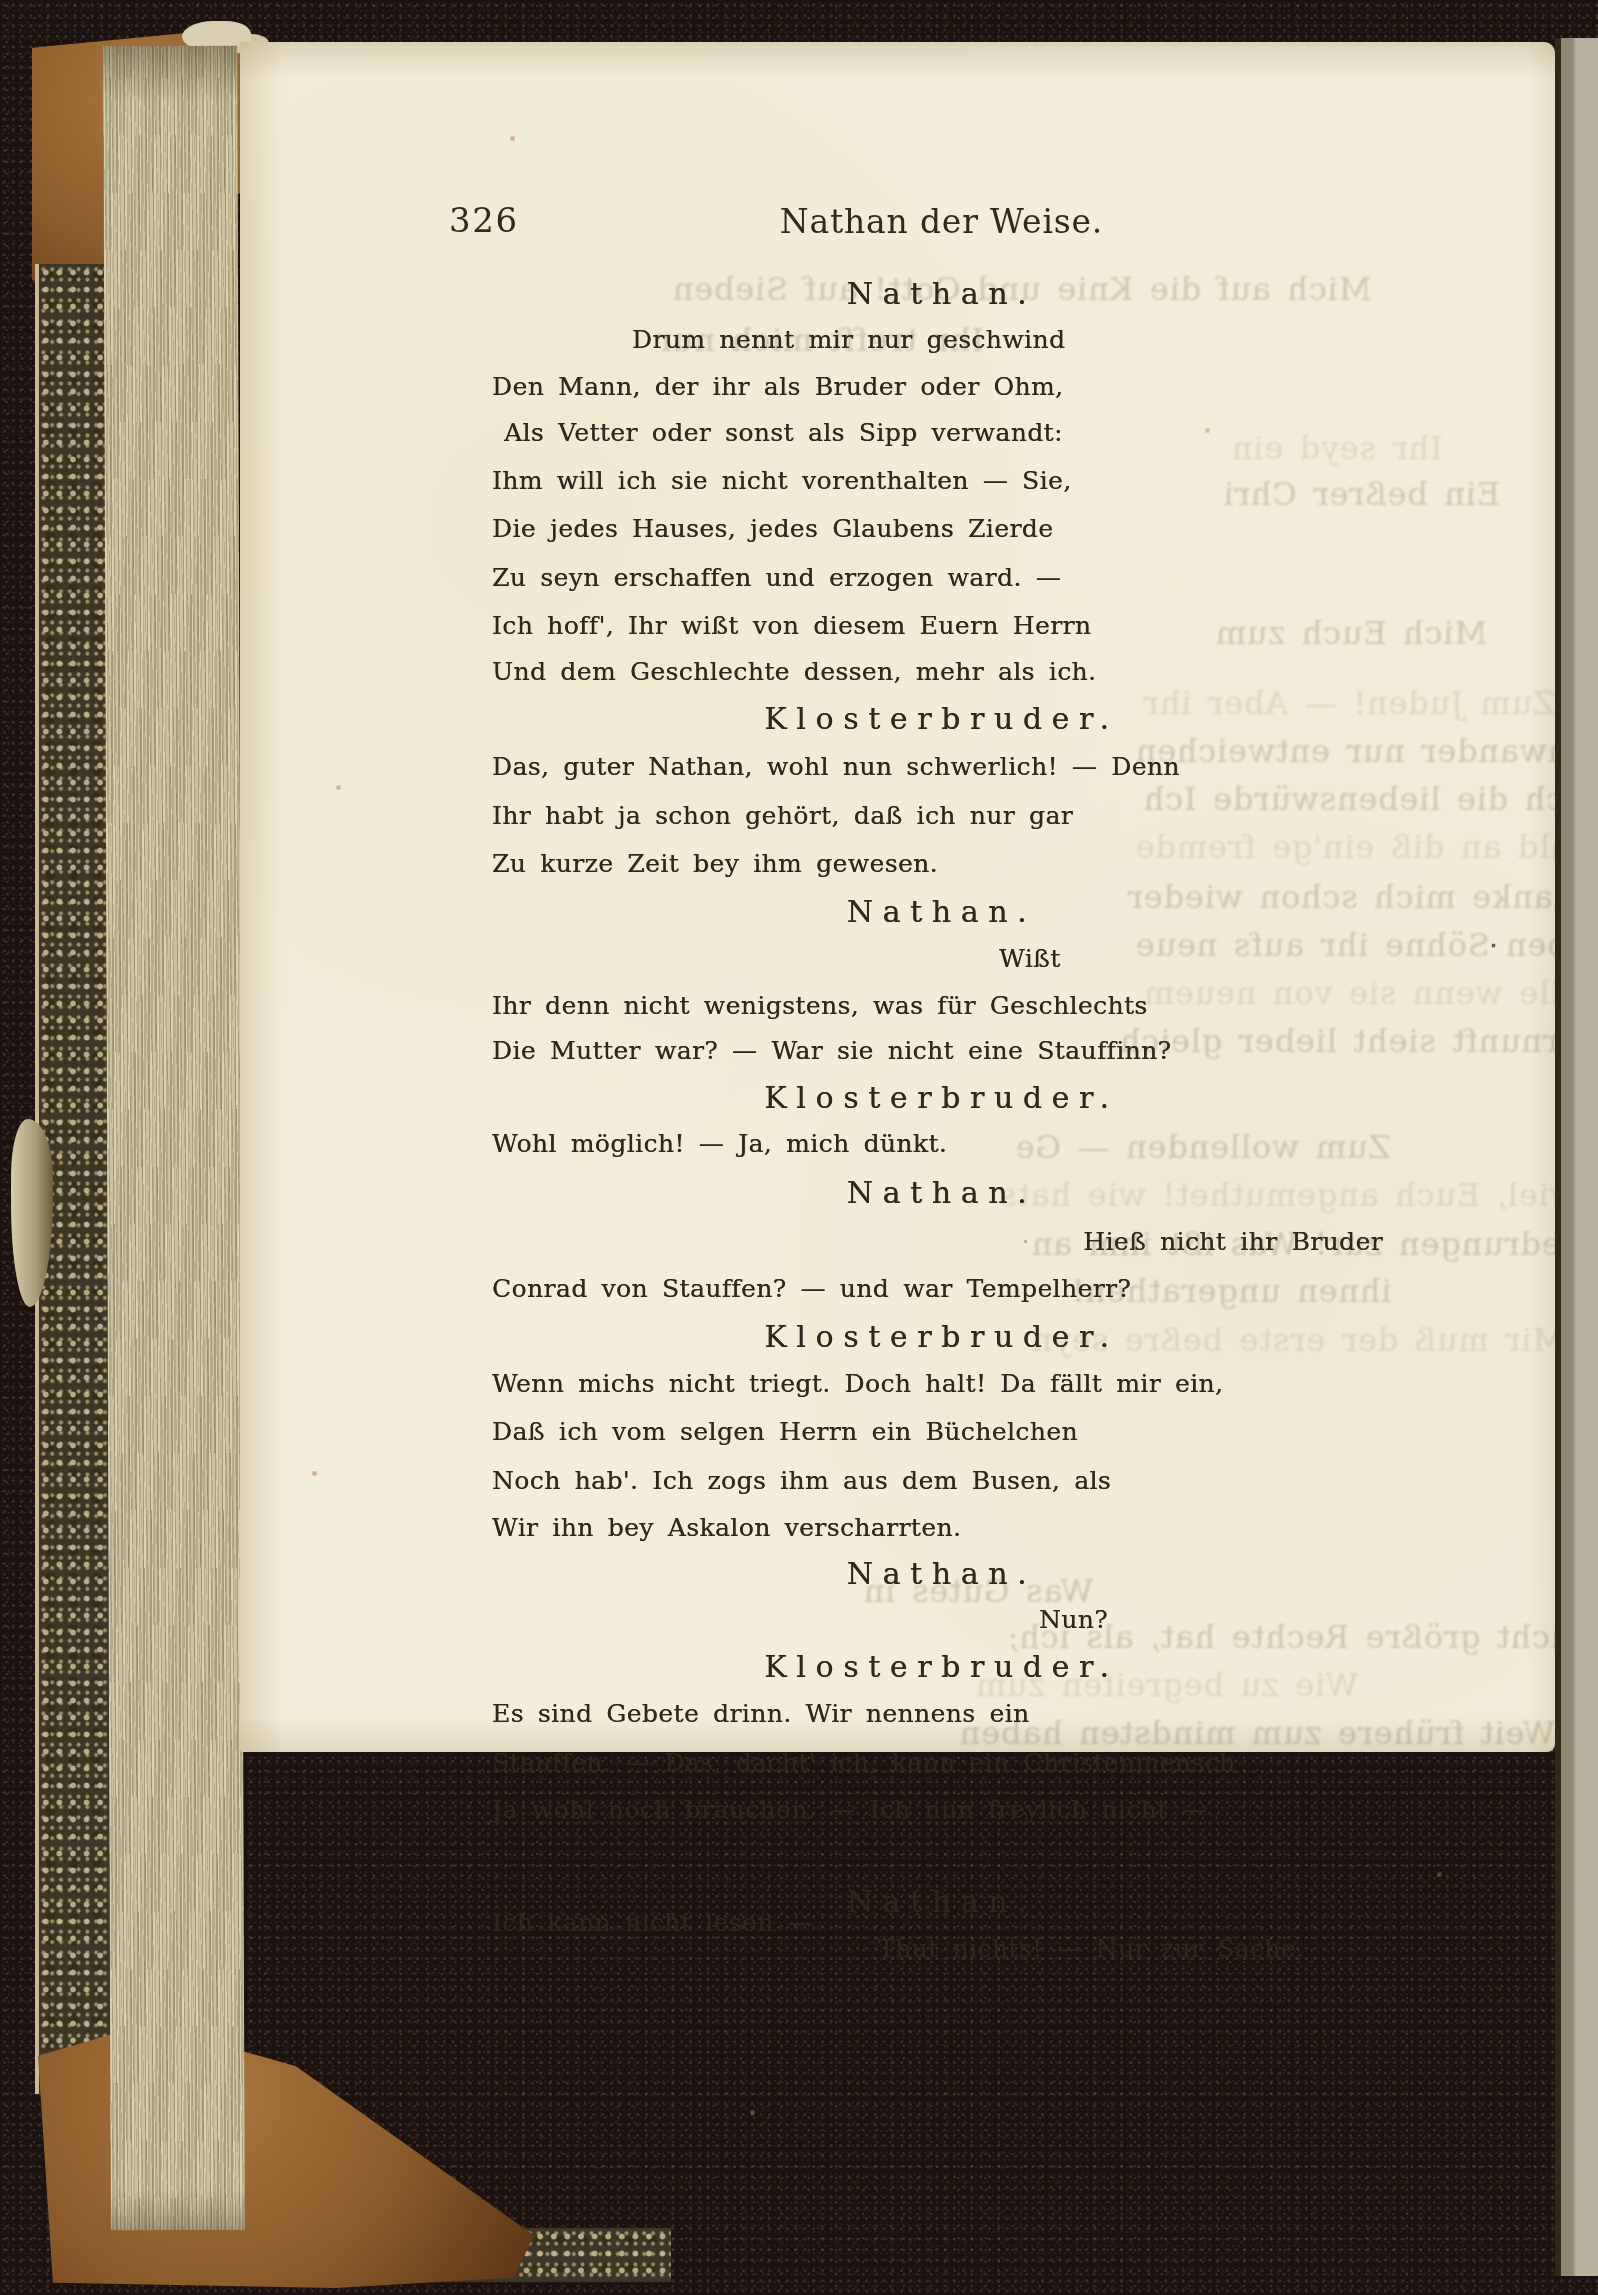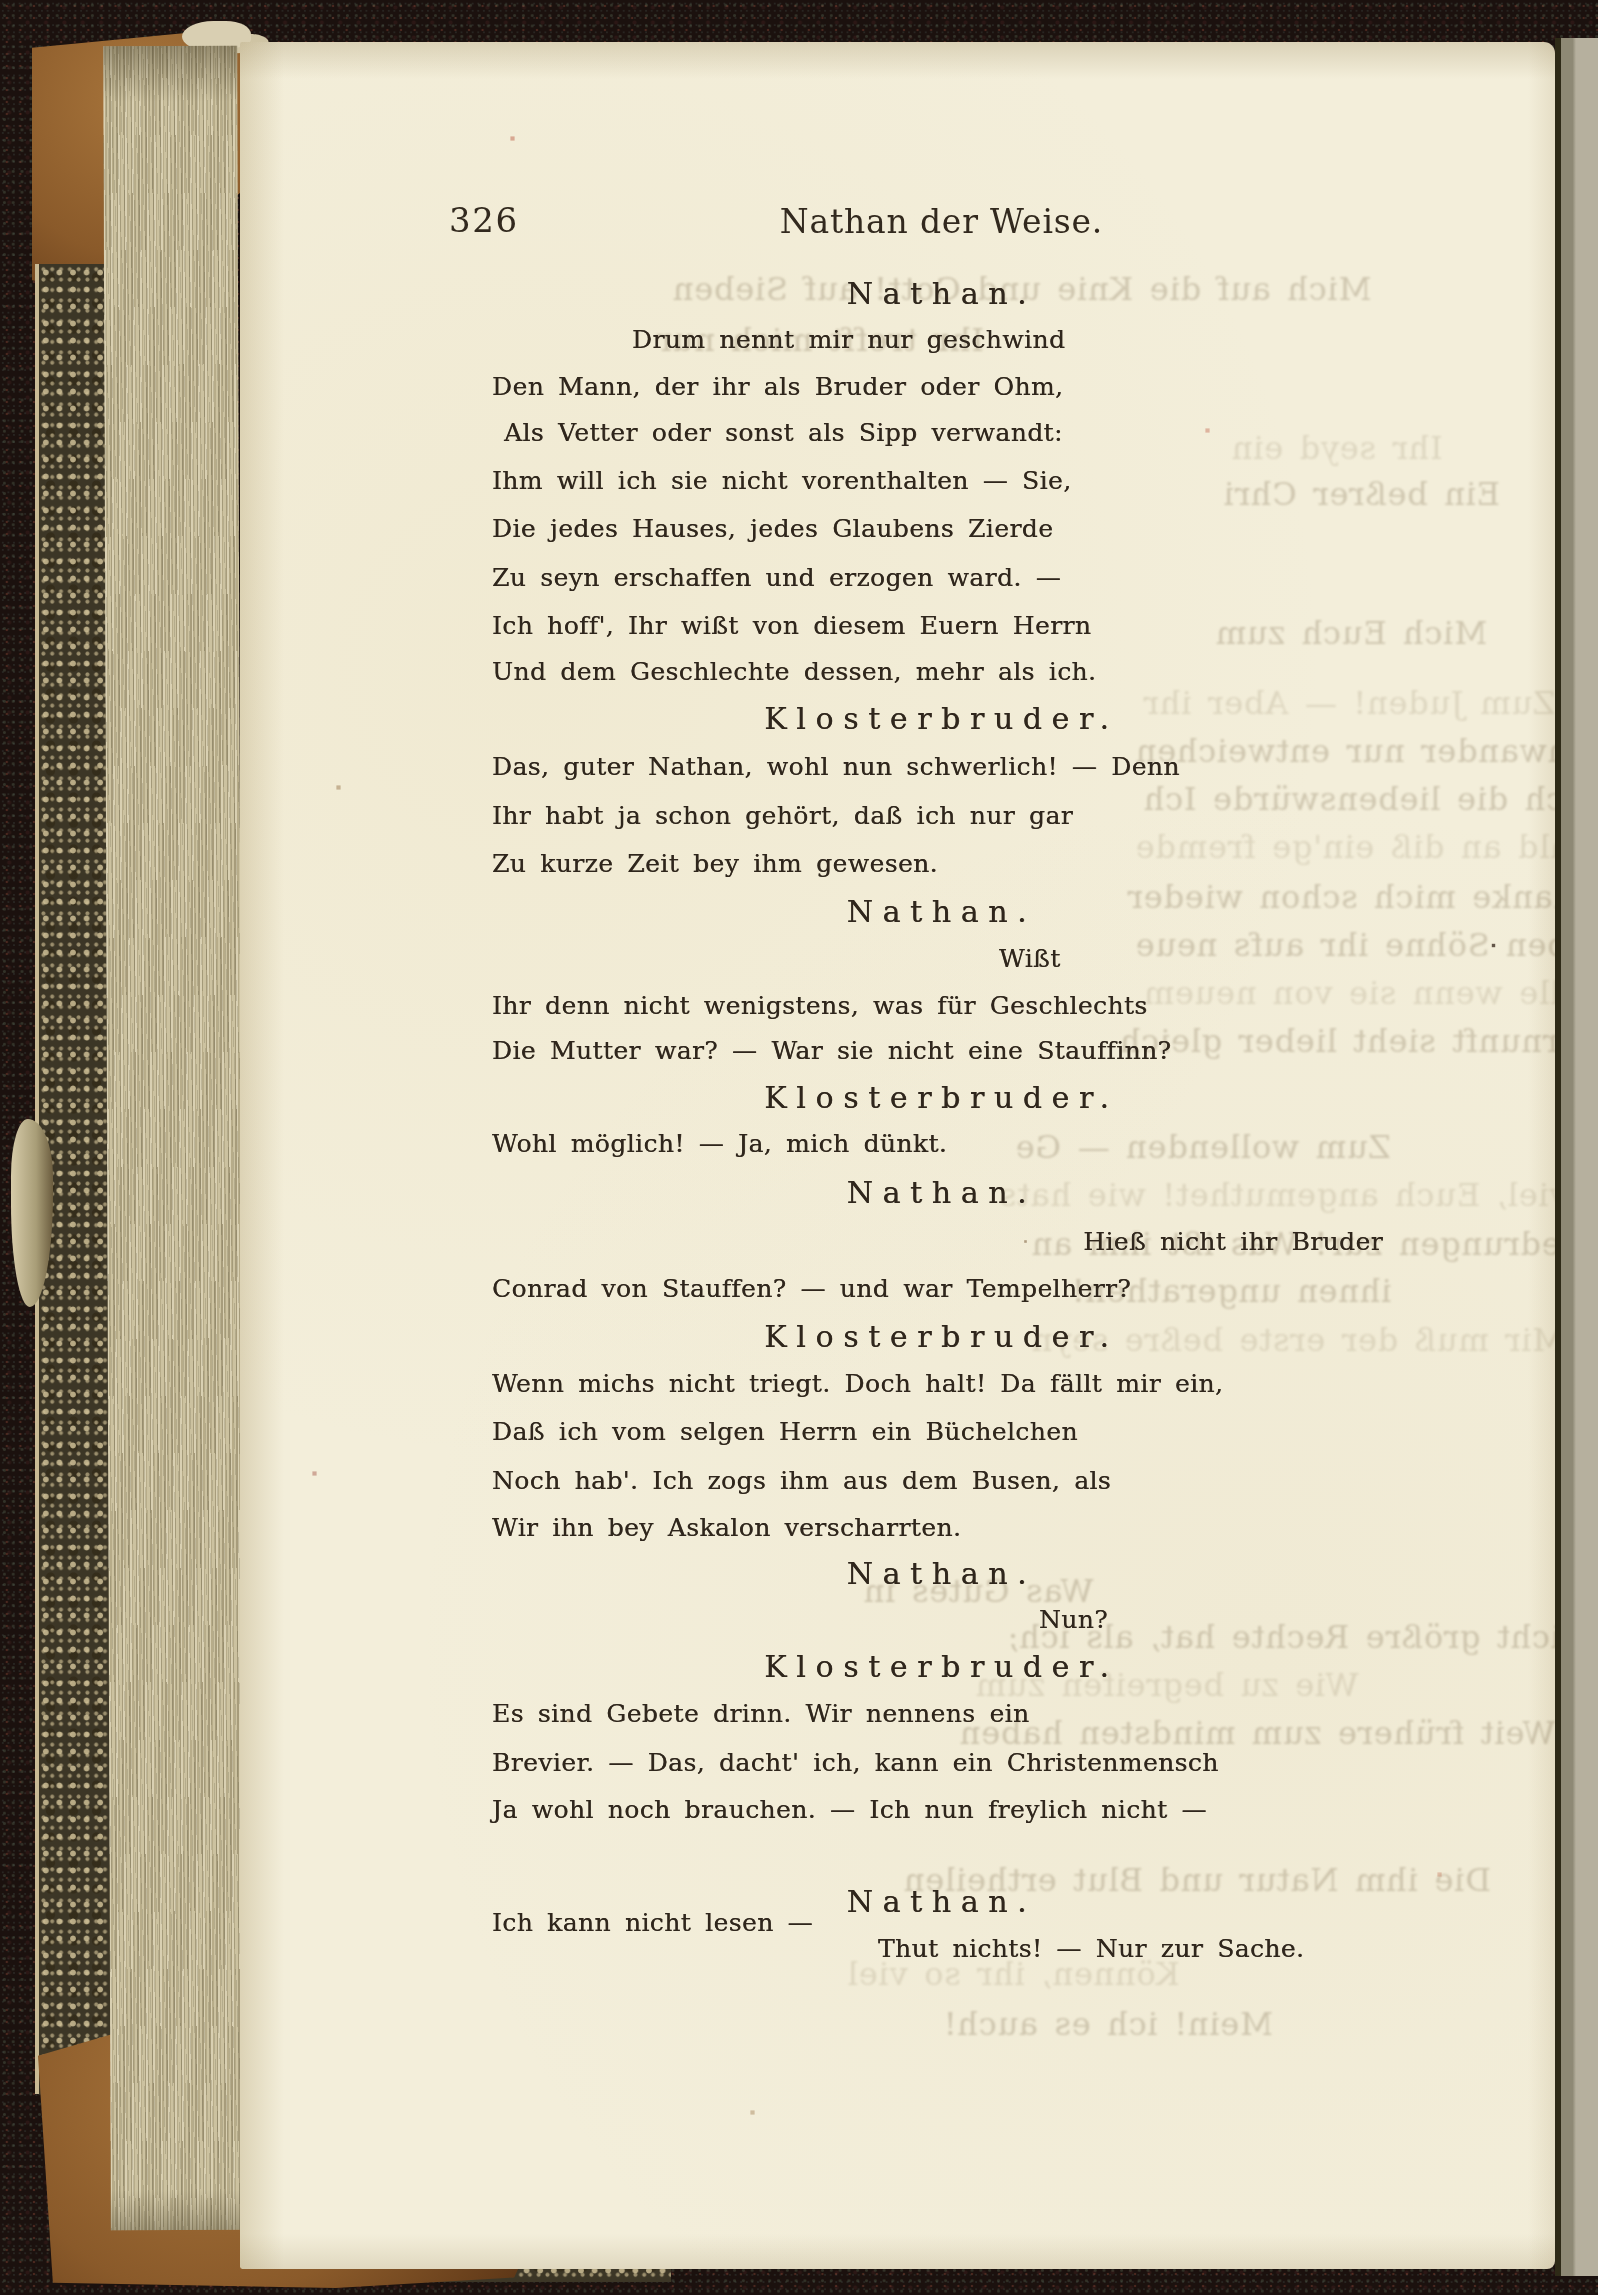--- a/index.html
+++ b/index.html
@@ -36,21 +36,21 @@
   .paper-tag{position:absolute;z-index:4;left:182px;top:21px;width:69px;height:29px;
     background:#d9cfb2;border-radius:50% 40% 60% 40%/60% 50% 40% 50%;
     box-shadow:22.4px 8px 0 -4.8px #cfc4a4;}
   .stack{position:absolute;z-index:4;left:107px;top:46px;width:134px;height:2184px;
     background:
       linear-gradient(180deg, rgba(62,52,30,.38), rgba(62,52,30,0) 56px),
       linear-gradient(0deg, rgba(62,52,30,.30), rgba(62,52,30,0) 40px),
       repeating-linear-gradient(88deg, rgba(86,82,58,.20) 0 0.8px, transparent 0.8px 4.8px),
       repeating-linear-gradient(90deg,#d9d0b2 0 1.6px,#b7ac89 1.6px 3.2px,#ccc2a0 3.2px 5.6px,#a79c7b 5.6px 7.2px);
     transform:rotate(-.2deg);}
-  .page{position:absolute;z-index:5;left:240px;top:42px;width:1315px;height:2227px;
+  .page{position:absolute;z-index:5;left:240px;top:42px;width:1315px;height:1710px;
     background-color:#f3eeda;
     background-image:
       radial-gradient(circle at 22% 28%, rgba(222,204,152,.12), transparent 42%),
       radial-gradient(circle at 78% 72%, rgba(214,199,158,.10), transparent 45%),
       linear-gradient(90deg, rgba(168,148,98,.30), rgba(168,148,98,0) 44px),
       linear-gradient(180deg, rgba(148,128,84,.26), rgba(148,128,84,0) 37px),
       linear-gradient(0deg, rgba(148,128,84,.20), rgba(148,128,84,0) 35px),
       linear-gradient(270deg, rgba(158,138,92,.16), rgba(158,138,92,0) 27px);
     border-radius:2.4px 11.2px 8px 2.4px;}
   .gutter{position:absolute;z-index:6;left:1555px;top:38px;width:44px;height:2238px;
@@ -143,21 +143,21 @@
         <div class="line verse" style="top: 1224px; left: 252px;">Conrad von Stauffen? — und war Tempelherr?</div>
         <div class="line speaker" style="top: 1272px; left: 252px; width: 899px;">Klosterbruder.</div>
         <div class="line verse" style="top: 1319px; left: 252px;">Wenn michs nicht triegt.  Doch halt! Da fällt mir ein,</div>
         <div class="line verse" style="top: 1367px; left: 252px;">Daß ich vom selgen Herrn ein Büchelchen</div>
         <div class="line verse" style="top: 1416px; left: 252px;">Noch hab'.  Ich zogs ihm aus dem Busen, als</div>
         <div class="line verse" style="top: 1463px; left: 252px;">Wir ihn bey Askalon verscharrten.</div>
         <div class="line speaker" style="top: 1509px; left: 252px; width: 899px;">Nathan.</div>
         <div class="line partial" style="top: 1555px; left: 799px;">Nun?</div>
         <div class="line speaker" style="top: 1602px; left: 252px; width: 899px;">Klosterbruder.</div>
         <div class="line verse" style="top: 1649px; left: 252px;">Es sind Gebete drinn.  Wir nennens ein</div>
-        <div class="line verse" style="top: 1698px; left: 252px;">Brevier. — Das, dacht' ich, kann ein Christenmensch</div>
+        <div class="line verse" style="top: 1698px; left: 252px;">Stauffen. — Das, dacht' ich, kann ein Christenmensch</div>
         <div class="line verse" style="top: 1745px; left: 252px;">Ja wohl noch brauchen. — Ich nun freylich nicht —</div>
         <div class="line verse" style="top: 1858px; left: 252px;">Ich kann nicht lesen —</div>
         <div class="line speaker" style="top: 1837px; left: 252px; width: 899px;">Nathan.</div>
         <div class="line partial" style="top: 1884px; left: 638px;">Thut nichts! — Nur zur Sache.</div>
       </div>
     <div class="specks"></div>
   </div>
 
   <div class="gutter"></div>
 </div>

